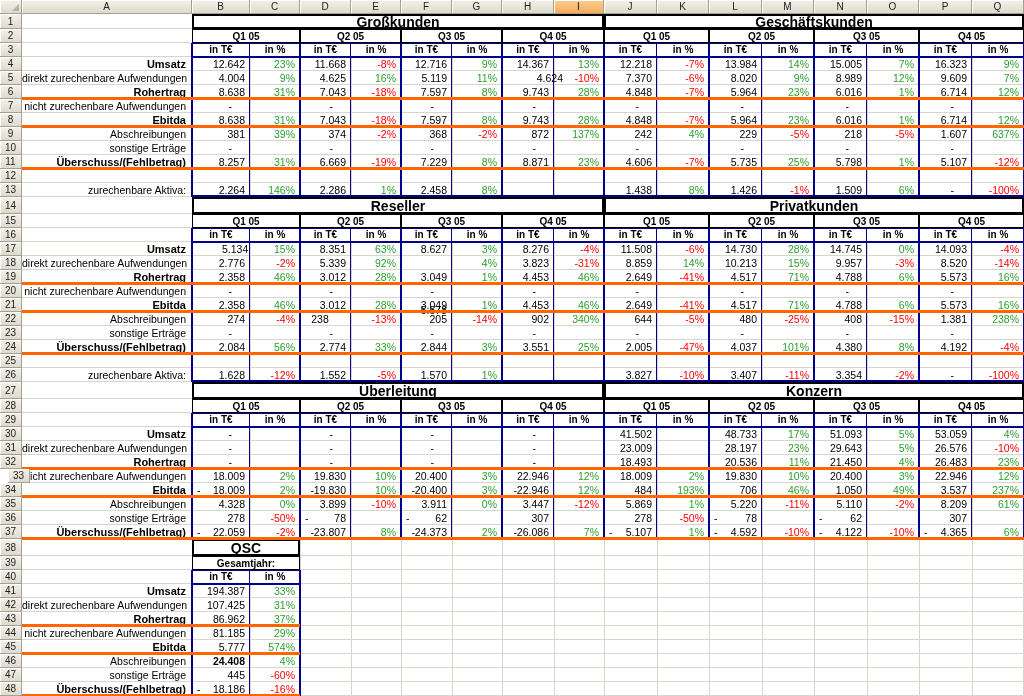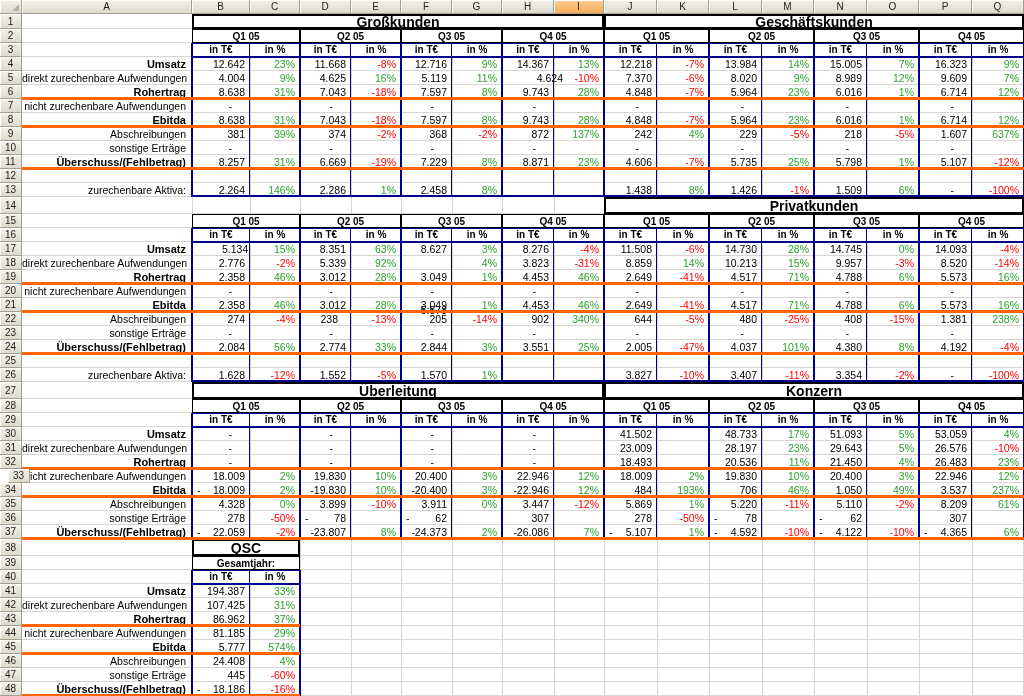--- a/index.html
+++ b/index.html
@@ -355,20 +355,21 @@
     <div class="abs cell val" style="left: 921px; top: 155px; width: 50px; height: 14px; line-height: 14px;">5.107</div>
     <div class="abs cell pct neg" style="left: 973px; top: 155px; width: 49px; height: 14px; line-height: 14px;">-12%</div>
     <div class="abs cell val" style="left: 606px; top: 183px; width: 50px; height: 14px; line-height: 14px;">1.438</div>
     <div class="abs cell pct pos" style="left: 658px; top: 183px; width: 49px; height: 14px; line-height: 14px;">8%</div>
     <div class="abs cell val" style="left: 711px; top: 183px; width: 50px; height: 14px; line-height: 14px;">1.426</div>
     <div class="abs cell pct neg" style="left: 763px; top: 183px; width: 49px; height: 14px; line-height: 14px;">-1%</div>
     <div class="abs cell val" style="left: 816px; top: 183px; width: 50px; height: 14px; line-height: 14px;">1.509</div>
     <div class="abs cell pct pos" style="left: 868px; top: 183px; width: 49px; height: 14px; line-height: 14px;">6%</div>
     <div class="abs cell val dash" style="left: 921px; top: 183px; width: 50px; height: 14px; line-height: 14px;">-</div>
     <div class="abs cell pct neg" style="left: 973px; top: 183px; width: 49px; height: 14px; line-height: 14px;">-100%</div>
+    <div class="abs title" style="left: 192px; top: 197px; width: 412px; height: 17px; line-height: 17px;">Reseller</div>
     <div class="abs qtr" style="left: 192px; top: 214px; width: 108px; height: 14px; line-height: 14px;">Q1 05</div>
     <div class="abs qtr" style="left: 300px; top: 214px; width: 101px; height: 14px; line-height: 14px;">Q2 05</div>
     <div class="abs qtr" style="left: 401px; top: 214px; width: 101px; height: 14px; line-height: 14px;">Q3 05</div>
     <div class="abs qtr" style="left: 502px; top: 214px; width: 102px; height: 14px; line-height: 14px;">Q4 05</div>
     <div class="abs tbg" style="left: 192px; top: 228px; width: 412px; height: 14px; line-height: 14px;"></div>
     <div class="abs chdr" style="left: 192px; top: 228px; width: 58px; height: 14px; line-height: 14px;">in T€</div>
     <div class="abs chdr" style="left: 250px; top: 228px; width: 50px; height: 14px; line-height: 14px;">in %</div>
     <div class="abs chdr" style="left: 300px; top: 228px; width: 51px; height: 14px; line-height: 14px;">in T€</div>
     <div class="abs chdr" style="left: 351px; top: 228px; width: 50px; height: 14px; line-height: 14px;">in %</div>
     <div class="abs chdr" style="left: 401px; top: 228px; width: 51px; height: 14px; line-height: 14px;">in T€</div>
@@ -422,21 +423,21 @@
     <div class="abs cell val" style="left: 194px; top: 298px; width: 55px; height: 14px; line-height: 14px;">2.358</div>
     <div class="abs cell pct pos" style="left: 251px; top: 298px; width: 47px; height: 14px; line-height: 14px;">46%</div>
     <div class="abs cell val" style="left: 302px; top: 298px; width: 48px; height: 14px; line-height: 14px;">3.012</div>
     <div class="abs cell pct pos" style="left: 352px; top: 298px; width: 47px; height: 14px; line-height: 14px;">28%</div>
     <div class="abs cell val" style="left: 403px; top: 298px; width: 48px; height: 14px; line-height: 14px;">3.049</div>
     <div class="abs cell pct pos" style="left: 453px; top: 298px; width: 47px; height: 14px; line-height: 14px;">1%</div>
     <div class="abs cell val" style="left: 504px; top: 298px; width: 49px; height: 14px; line-height: 14px;">4.453</div>
     <div class="abs cell pct pos" style="left: 555px; top: 298px; width: 47px; height: 14px; line-height: 14px;">46%</div>
     <div class="abs cell val" style="left: 194px; top: 312px; width: 55px; height: 14px; line-height: 14px;">274</div>
     <div class="abs cell pct neg" style="left: 251px; top: 312px; width: 47px; height: 14px; line-height: 14px;">-4%</div>
-    <div class="abs cell val" style="left: 302px; top: 312px; width: 40px; height: 14px; line-height: 14px;">238</div>
+    <div class="abs cell val" style="left: 302px; top: 312px; width: 40px; height: 14px; line-height: 14px; text-align: center;">238</div>
     <div class="abs cell pct neg" style="left: 352px; top: 312px; width: 47px; height: 14px; line-height: 14px;">-13%</div>
     <div class="abs cell val" style="left: 403px; top: 312px; width: 48px; height: 14px; line-height: 14px;">205</div>
     <div class="abs cell pct neg" style="left: 453px; top: 312px; width: 47px; height: 14px; line-height: 14px;">-14%</div>
     <div class="abs cell val" style="left: 504px; top: 312px; width: 49px; height: 14px; line-height: 14px;">902</div>
     <div class="abs cell pct pos" style="left: 555px; top: 312px; width: 47px; height: 14px; line-height: 14px;">340%</div>
     <div class="abs cell val dash" style="left: 194px; top: 326px; width: 55px; height: 14px; line-height: 14px;">-</div>
     <div class="abs cell pct" style="left: 251px; top: 326px; width: 47px; height: 14px; line-height: 14px;"></div>
     <div class="abs cell val dash" style="left: 302px; top: 326px; width: 48px; height: 14px; line-height: 14px;">-</div>
     <div class="abs cell pct" style="left: 352px; top: 326px; width: 47px; height: 14px; line-height: 14px;"></div>
     <div class="abs cell val dash" style="left: 403px; top: 326px; width: 48px; height: 14px; line-height: 14px;">-</div>
@@ -781,21 +782,21 @@
     <div class="abs cell val" style="left: 194px; top: 584px; width: 55px; height: 14px; line-height: 14px;">194.387</div>
     <div class="abs cell pct pos" style="left: 251px; top: 584px; width: 47px; height: 14px; line-height: 14px;">33%</div>
     <div class="abs cell val" style="left: 194px; top: 598px; width: 55px; height: 14px; line-height: 14px;">107.425</div>
     <div class="abs cell pct pos" style="left: 251px; top: 598px; width: 47px; height: 14px; line-height: 14px;">31%</div>
     <div class="abs cell val" style="left: 194px; top: 612px; width: 55px; height: 14px; line-height: 14px;">86.962</div>
     <div class="abs cell pct pos" style="left: 251px; top: 612px; width: 47px; height: 14px; line-height: 14px;">37%</div>
     <div class="abs cell val" style="left: 194px; top: 626px; width: 55px; height: 14px; line-height: 14px;">81.185</div>
     <div class="abs cell pct pos" style="left: 251px; top: 626px; width: 47px; height: 14px; line-height: 14px;">29%</div>
     <div class="abs cell val" style="left: 194px; top: 640px; width: 55px; height: 14px; line-height: 14px;">5.777</div>
     <div class="abs cell pct pos" style="left: 251px; top: 640px; width: 47px; height: 14px; line-height: 14px;">574%</div>
-    <div class="abs cell val" style="left: 194px; top: 654px; width: 55px; height: 14px; line-height: 14px;">24.408</div>
+    <div class="abs cell val" style="left: 194px; top: 654px; width: 55px; height: 14px; line-height: 14px; font-weight: bold;">24.408</div>
     <div class="abs cell pct pos" style="left: 251px; top: 654px; width: 47px; height: 14px; line-height: 14px;">4%</div>
     <div class="abs cell val" style="left: 194px; top: 668px; width: 55px; height: 14px; line-height: 14px;">445</div>
     <div class="abs cell pct neg" style="left: 251px; top: 668px; width: 47px; height: 14px; line-height: 14px;">-60%</div>
     <div class="abs cell val acct" style="left: 194px; top: 682px; width: 55px; height: 14px; line-height: 14px;">
       <span>-</span>
       <span>18.186</span>
     </div>
     <div class="abs cell pct neg" style="left: 251px; top: 682px; width: 47px; height: 14px; line-height: 14px;">-16%</div>
     <div class="abs cell lbl b" style="left: 22px; top: 57px; width: 170px; height: 14px; line-height: 14px;">Umsatz</div>
     <div class="abs cell lbl" style="left: 22px; top: 71px; width: 170px; height: 14px; line-height: 14px;">direkt zurechenbare Aufwendungen</div>

